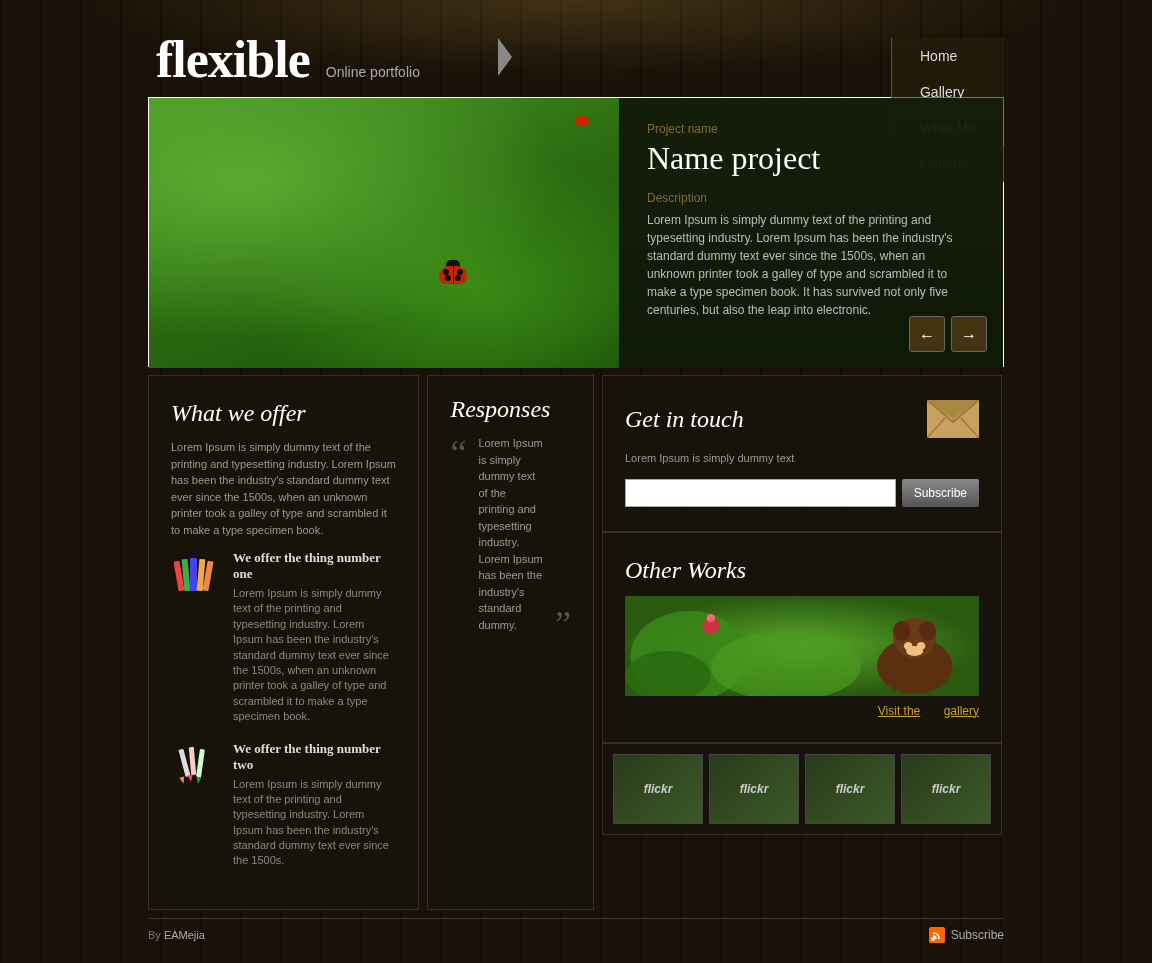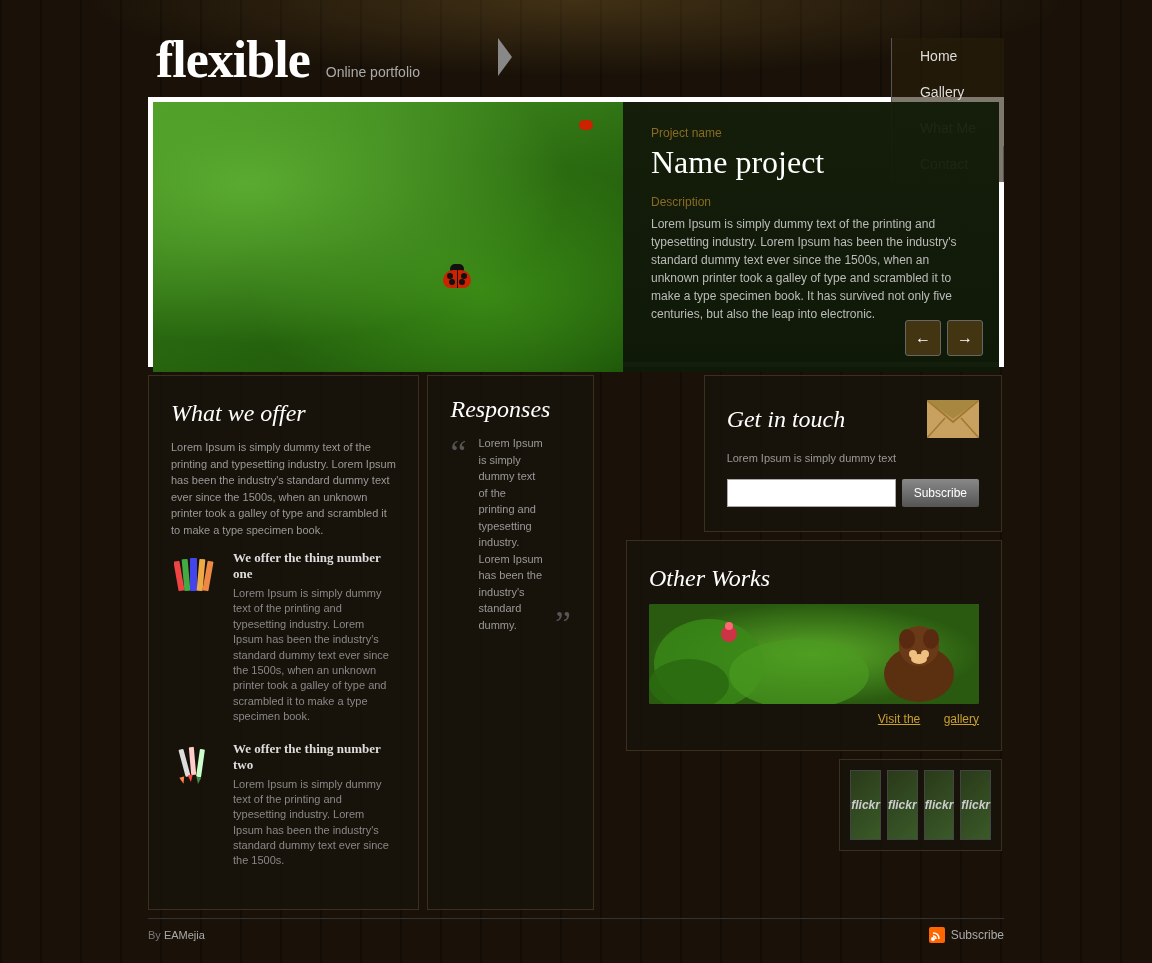--- a/index.html
+++ b/index.html
@@ -80,21 +80,21 @@
     #main {
       width: 856px;
       margin: 0 auto;
     }
 
     
     #hero {
       display: flex;
       width: 856px;
       height: 270px;
-      border: 5px solid #ffffff;
+      border: 1px solid #ffffff;
       margin-top: 8px;
     }
 
     #hero-image {
       width: 470px;
       height: 270px;
       background: linear-gradient(135deg, #2a6a1a 0%, #4a8a2a 30%, #3a7a20 60%, #1a5010 100%);
       overflow: hidden;
       position: relative;
       flex-shrink: 0;
@@ -228,22 +228,20 @@
       width: 446px;
       display: flex;
       flex-direction: row;
       gap: 8px;
     }
 
     .right-col {
       width: 400px;
       display: flex;
       flex-direction: column;
-      gap: 8px;
-      align-items: flex-end;
     }
 
     
     .panel {
       background: rgba(25,20,10,0.85);
       border: 1px solid #3a3020;
       padding: 24px 22px;
     }
 
     .panel-title-italic {

